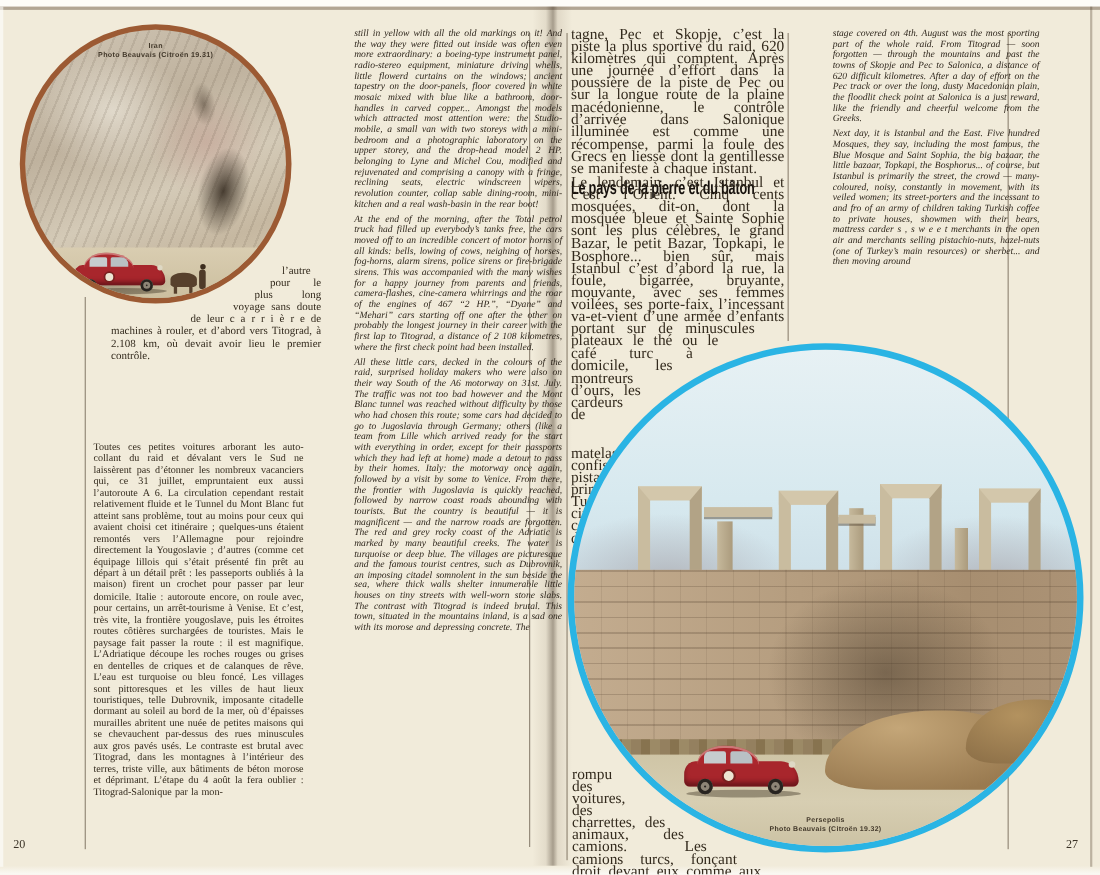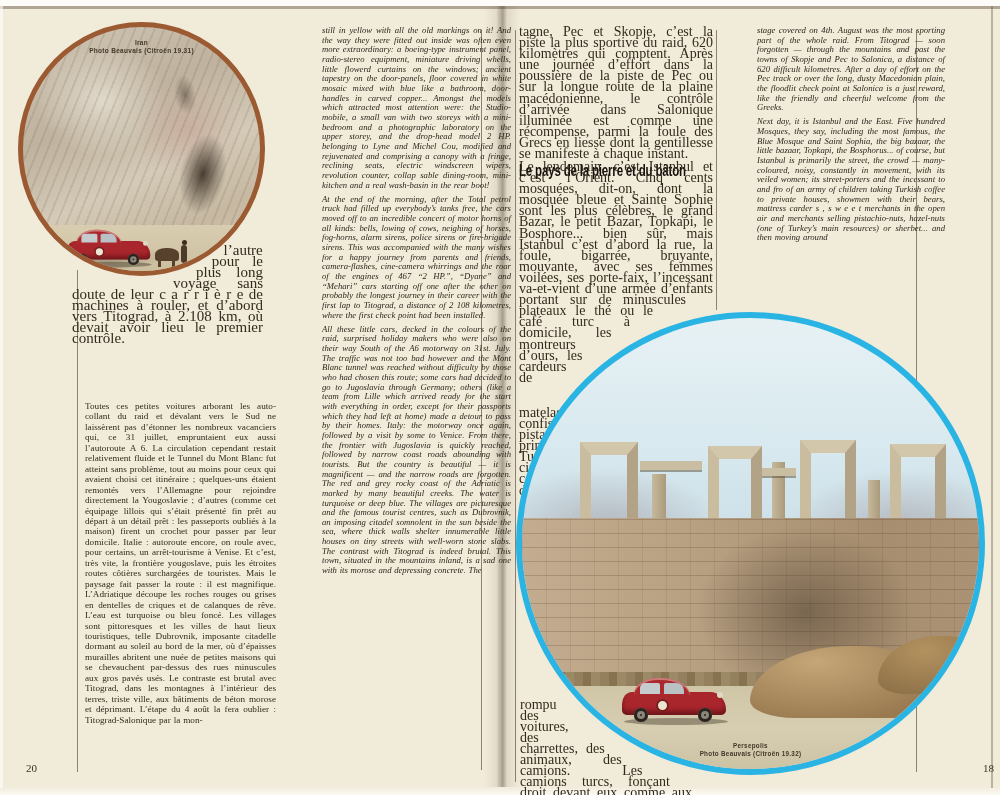--- a/index.html
+++ b/index.html
@@ -19,38 +19,38 @@
   #rule-b{left:481px;top:30px;height:740px;}
   #rule-c{left:515px;top:30px;height:752px;}
   #rule-d{left:716px;top:30px;height:280px;}
   #rule-e{left:916px;top:30px;height:742px;}
   
   .tcol{position:absolute;text-align:justify;}
   .fr{font-size:9.2px;line-height:10.45px;color:#332a1d;word-spacing:.6px;}
   .fr21{font-size:14px;line-height:11.1px;color:#332a1d;word-spacing:.6px;}
   .en{font-style:italic;font-size:8.7px;line-height:9.65px;color:#2e261c;word-spacing:.5px;margin-left:32px;}
   .en p{margin:0 0 4.5px 0;}
-  #col1-intro{left:72px;top:241px;width:191px;font-size:15px;line-height:11px;}
+  #col1-intro{left:101px;top:241px;width:191px;font-size:10px;line-height:11px;}
   #spacer-oval{float:left;width:191px;height:48px;shape-outside:ellipse(131px 134px at 56px -92px);shape-margin:3px;}
   .headline{position:absolute;font-family:"Liberation Sans",sans-serif;font-weight:700;color:#15100c;margin-top:29px;}
   #heading-fr-it{left:85px;top:330px;width:191px;text-align:center;font-size:17.5px;line-height:17px;letter-spacing:-.3px;}
   #heading-fr-it span{display:block;transform:scaleX(.8);transform-origin:50% 50%;}
   #col1-body{left:85px;top:401px;width:191px;}
   #col2{left:290px;top:26px;width:189px;}
   #colA-p1{left:519px;top:26px;width:194px;}
   #heading-pierre{left:519px;top:133px;width:194px;font-size:17px;line-height:18px;letter-spacing:-.3px;white-space:nowrap;}
   #heading-pierre span{display:inline-block;transform:scaleX(.68);transform-origin:0 50%;}
   #colA-p2{left:519px;top:161px;width:194px;}
   #spacer-circleA{float:right;width:194px;height:245px;shape-outside:ellipse(247px 243px at 231px 381px);shape-margin:2px;}
   #colB{left:725px;top:26px;width:188px;}
   #colB-p2wrap{margin:0;}
   #spacer-circleB{float:left;width:188px;height:215px;shape-outside:ellipse(247px 243px at 25px 406px);shape-margin:2px;}
   #fragment{left:520px;top:674px;width:172px;line-height:11px;}
   #spacer-circleC{float:right;width:172px;height:112px;shape-outside:ellipse(247px 243px at 230px -130px);shape-margin:2px;}
-  .pagenum{position:absolute;font-size:11px;color:#3a3226;margin-left:14px;}
+  .pagenum{position:absolute;font-size:11px;color:#3a3226;}
   #pn20{left:12px;top:762px;}
   #pn21{left:969px;top:762px;}
   
   .oval-photo{position:absolute;left:18px;top:22px;width:247px;height:254px;box-sizing:border-box;
               border:5px solid #9c5a33;border-radius:50%;overflow:hidden;
               background:linear-gradient(155deg,#d0c6b5 0%,#bfb29e 35%,#d4cab7 58%,#c6b8a1 78%,#d7cbb1 100%);}
   .rock-striation{position:absolute;left:-10%;top:-10%;width:120%;height:120%;opacity:.75;
       background:repeating-linear-gradient(112deg,rgba(82,68,52,.16) 0 2px,rgba(0,0,0,0) 2px 9px);}
   .rock-pink{position:absolute;right:8%;top:22%;width:45%;height:40%;
       background:radial-gradient(closest-side,rgba(196,160,148,.55),rgba(196,160,148,0));}
@@ -250,15 +250,15 @@
       <div>Persepolis</div>
       <div>Photo Beauvais (Citroën 19.32)</div>
     </div>
   </div>
 
   <div class="tcol fr21" id="fragment">
     <div id="spacer-circleC"></div>
     <span>rompu des voitures, des charrettes, des animaux, des camions. Les camions turcs, fonçant droit devant eux comme aux mains de conducteurs aveugles, les équipages du raid</span>
   </div>
 
-  <div class="pagenum" id="pn21">18</div>
+  <div class="pagenum" id="pn21">27</div>
 
 </div>
 
 </body></html>

